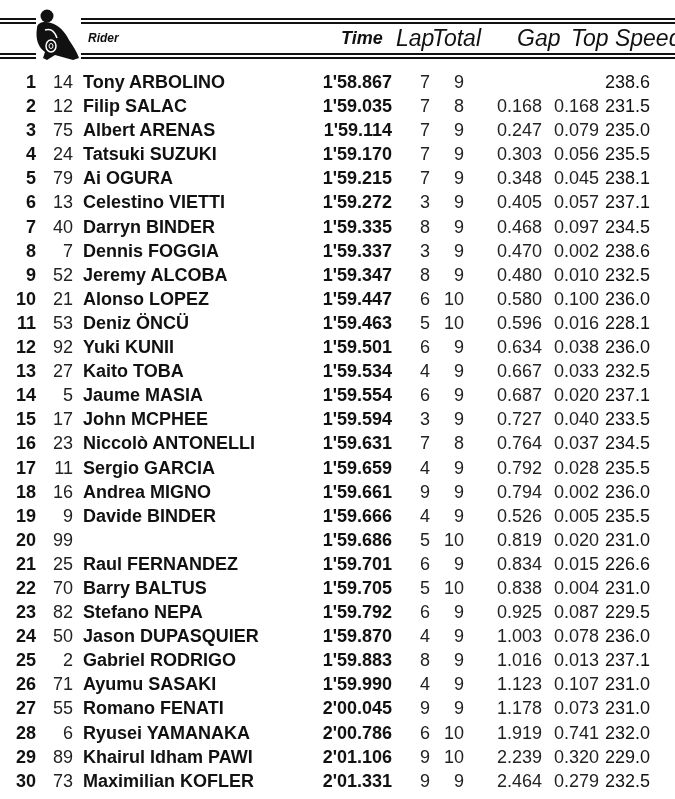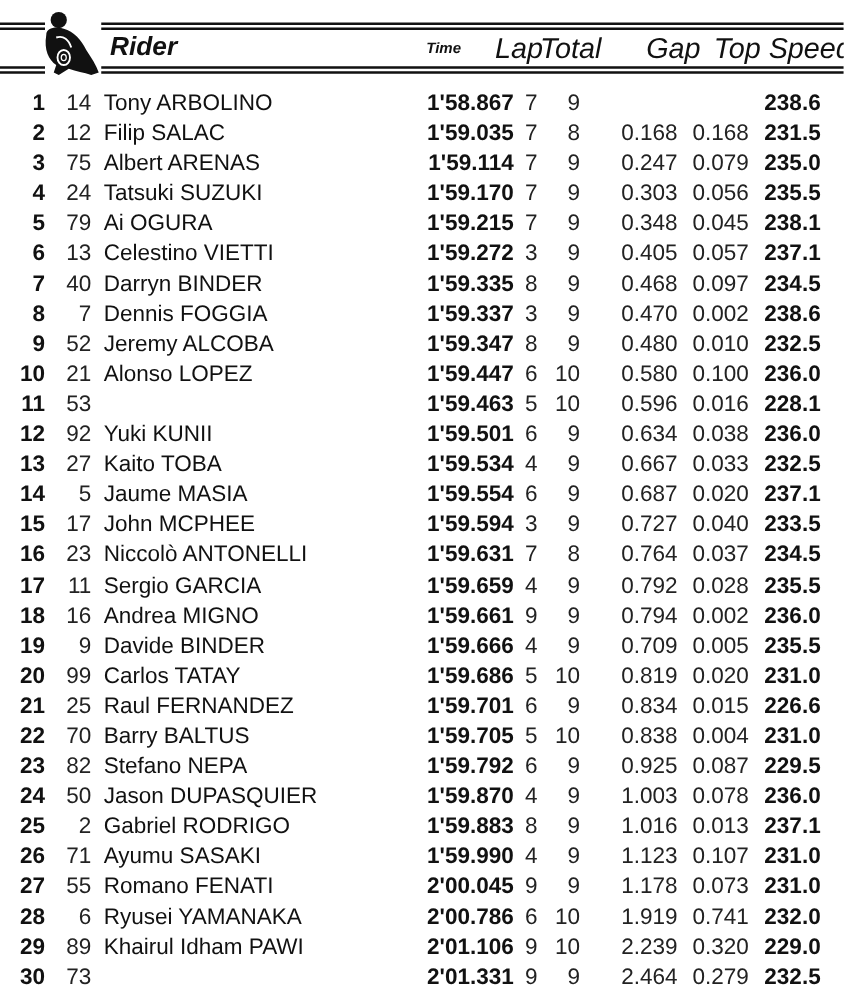--- a/index.html
+++ b/index.html
@@ -35,22 +35,22 @@
       height: 54px;
     }
     .hdr-text {
       position: absolute;
       top: 27px;
       font-style: italic;
       font-size: 23px;
       line-height: 22px;
       white-space: nowrap;
     }
-    .hdr-rider { left: 88px; font-weight: bold; font-size: 21px; }
-    .hdr-time { left: 341px; font-weight: bold; font-size: 12px; }
+    .hdr-rider { left: 88px; font-weight: bold; font-size: 12px; }
+    .hdr-time { left: 341px; font-weight: bold; font-size: 18px; }
     .hdr-lap { left: 396px; }
     .hdr-total { left: 432px; }
     .hdr-gap { left: 517px; }
     .hdr-speed { left: 571px; }
 
     .table {
       position: absolute;
       left: 0;
       top: 70px;
       width: 675px;
@@ -61,27 +61,27 @@
       font-size: 18px;
       line-height: 24px;
       white-space: nowrap;
     }
     .c {
       position: absolute;
       top: 0;
     }
     .pos { left: 8px; width: 28px; text-align: right; font-weight: bold; }
     .num { left: 42px; width: 31px; text-align: right; color: #222; }
-    .name { left: 83px; font-weight: normal; }
-    .time { left: 333px; width: 78px; text-align: right; font-weight: bold; }
+    .name { left: 83px; font-weight: bold; }
+    .time { left: 314px; width: 78px; text-align: right; font-weight: bold; }
     .lap { left: 418px; width: 12px; text-align: right; color: #222; }
     .total { left: 442px; width: 22px; text-align: right; color: #222; }
     .gap1 { left: 490px; width: 52px; text-align: right; color: #222; }
     .gap2 { left: 547px; width: 52px; text-align: right; color: #222; }
-    .speed { left: 605px; width: 58px; text-align: center; font-weight: bold; }
+    .speed { left: 605px; width: 58px; text-align: left; font-weight: normal; }
   </style>
 </head>
 <body>
 
 <div class="header">
 
   <div class="hline" style="left:0;top:18px;width:36px;"></div>
   <div class="hline" style="left:0;top:22px;width:36px;"></div>
   <div class="hline" style="left:81px;top:18px;width:594px;"></div>
   <div class="hline" style="left:81px;top:22px;width:594px;"></div>
@@ -216,20 +216,21 @@
       <span class="c time">1'59.447</span>
       <span class="c lap">6</span>
       <span class="c total">10</span>
       <span class="c gap1">0.580</span>
       <span class="c gap2">0.100</span>
       <span class="c speed">236.0</span>
     </div>
     <div class="row">
       <span class="c pos">11</span>
       <span class="c num">53</span>
+      <span class="c name">Deniz ÖNCÜ</span>
       <span class="c time">1'59.463</span>
       <span class="c lap">5</span>
       <span class="c total">10</span>
       <span class="c gap1">0.596</span>
       <span class="c gap2">0.016</span>
       <span class="c speed">228.1</span>
     </div>
     <div class="row">
       <span class="c pos">12</span>
       <span class="c num">92</span>
@@ -307,28 +308,27 @@
       <span class="c gap2">0.002</span>
       <span class="c speed">236.0</span>
     </div>
     <div class="row">
       <span class="c pos">19</span>
       <span class="c num">9</span>
       <span class="c name">Davide BINDER</span>
       <span class="c time">1'59.666</span>
       <span class="c lap">4</span>
       <span class="c total">9</span>
-      <span class="c gap1">0.709</span>
+      <span class="c gap1">0.526</span>
       <span class="c gap2">0.005</span>
       <span class="c speed">235.5</span>
     </div>
     <div class="row">
       <span class="c pos">20</span>
       <span class="c num">99</span>
-      <span class="c name">Carlos TATAY</span>
       <span class="c time">1'59.686</span>
       <span class="c lap">5</span>
       <span class="c total">10</span>
       <span class="c gap1">0.819</span>
       <span class="c gap2">0.020</span>
       <span class="c speed">231.0</span>
     </div>
     <div class="row">
       <span class="c pos">21</span>
       <span class="c num">25</span>
@@ -424,20 +424,21 @@
       <span class="c time">2'01.106</span>
       <span class="c lap">9</span>
       <span class="c total">10</span>
       <span class="c gap1">2.239</span>
       <span class="c gap2">0.320</span>
       <span class="c speed">229.0</span>
     </div>
     <div class="row">
       <span class="c pos">30</span>
       <span class="c num">73</span>
+      <span class="c name">Maximilian KOFLER</span>
       <span class="c time">2'01.331</span>
       <span class="c lap">9</span>
       <span class="c total">9</span>
       <span class="c gap1">2.464</span>
       <span class="c gap2">0.279</span>
       <span class="c speed">232.5</span>
     </div>
   </div>
 
 </body></html>

